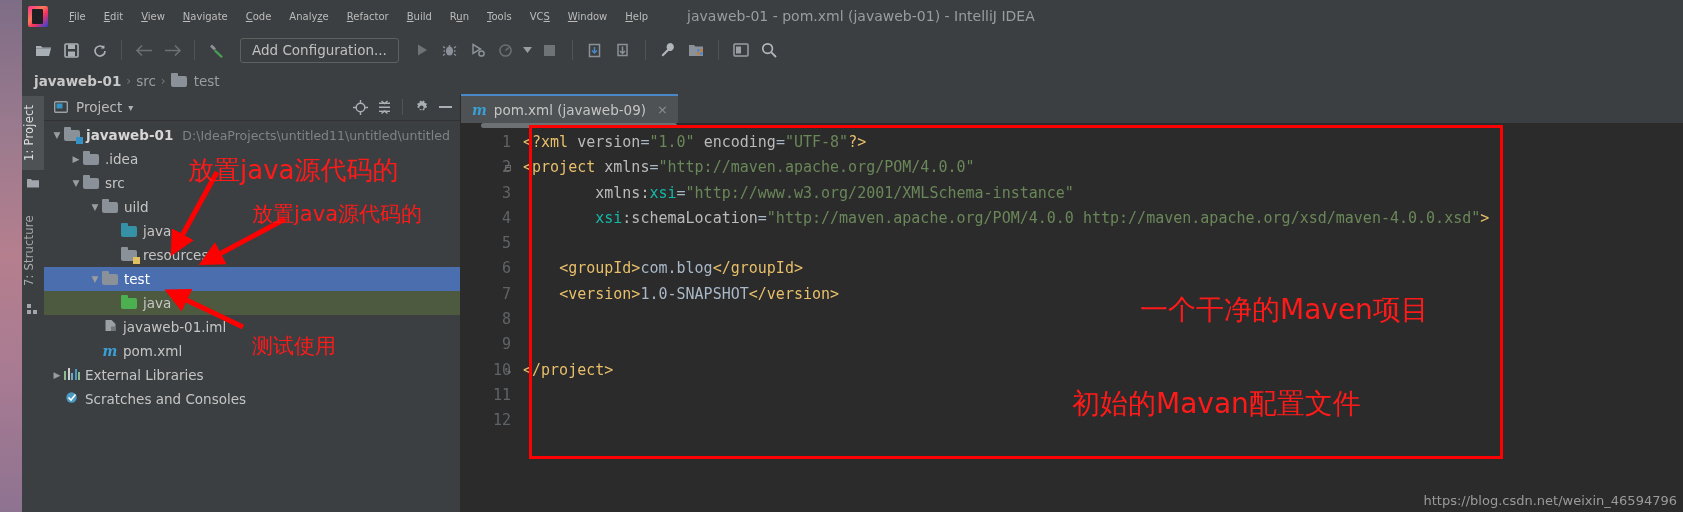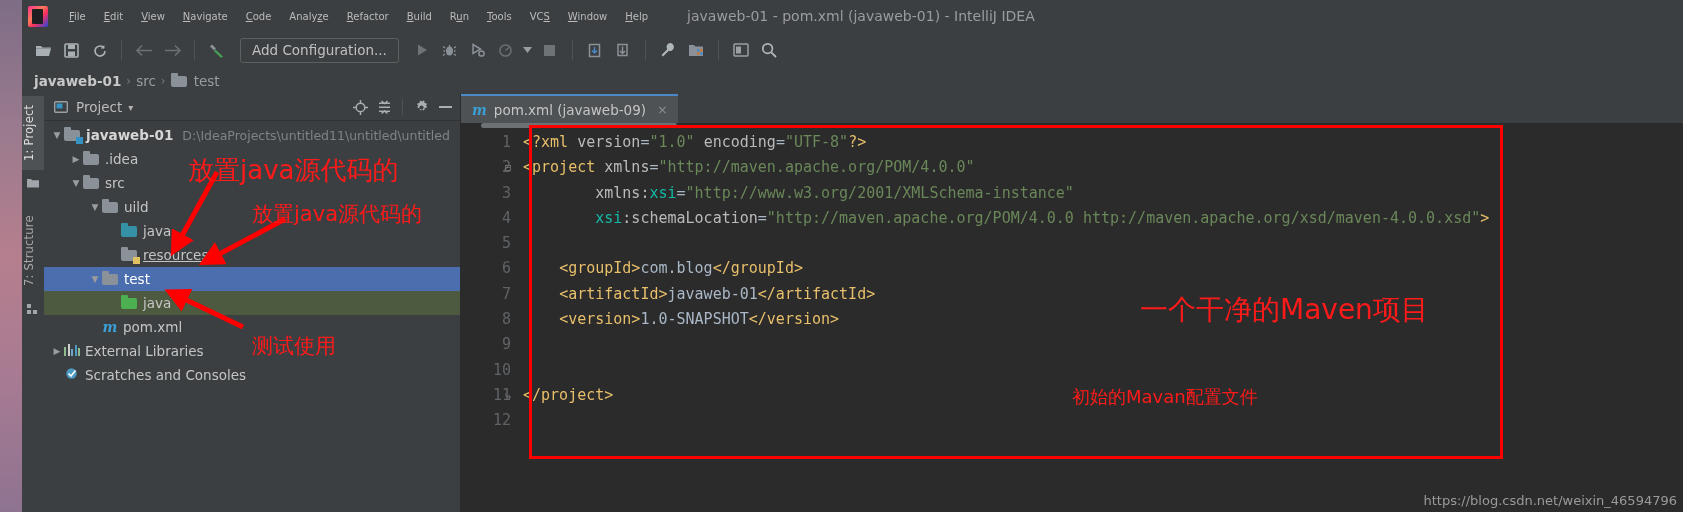--- a/index.html
+++ b/index.html
@@ -404,41 +404,49 @@
           </span>
           <span class="lbl">uild</span>
         </div>
         <div class="row" style="padding-left: 63px;">
           <span class="arrow"></span>
           <span class="fold teal">
             <i></i>
           </span>
           <span class="lbl">java</span>
         </div>
-        <div class="row" style="padding-left: 63px; text-decoration: underline;">
+        <div class="row" style="padding-left: 63px;">
           <span class="arrow"></span>
           <span class="fold">
             <i></i>
             <span class="badge res"></span>
           </span>
           <span class="lbl">resources</span>
         </div>
         <div class="row sel" style="padding-left: 44px;">
           <span class="arrow">▼</span>
           <span class="fold">
             <i></i>
           </span>
           <span class="lbl">test</span>
         </div>
         <div class="row sel2" style="padding-left: 63px;">
           <span class="arrow"></span>
           <span class="fold green">
             <i></i>
           </span>
           <span class="lbl">java</span>
+        </div>
+        <div class="row" style="padding-left: 44px;">
+          <span class="arrow"></span>
+          <span class="ficon"><svg width="13" height="13" viewBox="0 0 13 13">
+              <path d="M1.5 1h6l4 4v7h-10z" fill="#9aa0a4"></path>
+              <rect x="7" y="7.5" width="4.5" height="4.5" fill="#707679"></rect>
+            </svg></span>
+          <span class="lbl">javaweb-01.iml</span>
         </div>
         <div class="row" style="padding-left: 44px;">
           <span class="arrow"></span>
           <span class="ficon m-ico">m</span>
           <span class="lbl">pom.xml</span>
         </div>
         <div class="row" style="padding-left: 6px;">
           <span class="arrow">▶</span>
           <span class="ficon"><span class="bars">
               <b style="height:9px;background:#8fb98f"></b>
@@ -485,21 +493,20 @@
             <div>11</div>
             <div>12</div>
           </div>
         <div class="codelines" id="codelines">
             <div class="cl"><span class="tg">&lt;?xml </span><span class="at">version</span><span class="tx">=</span><span class="st">"1.0"</span><span class="tx"> </span><span class="at">encoding</span><span class="tx">=</span><span class="st">"UTF-8"</span><span class="tg">?&gt;</span></div>
             <div class="cl"><span class="fold-mark">⊟</span><span class="tg">&lt;project</span><span class="tx"> </span><span class="at">xmlns</span><span class="tx">=</span><span class="st">"http://maven.apache.org/POM/4.0.0"</span></div>
             <div class="cl"><span class="tx">        </span><span class="at">xmlns:</span><span class="ns">xsi</span><span class="tx">=</span><span class="st">"http://www.w3.org/2001/XMLSchema-instance"</span></div>
             <div class="cl"><span class="tx">        </span><span class="ns">xsi</span><span class="at">:schemaLocation</span><span class="tx">=</span><span class="st">"http://maven.apache.org/POM/4.0.0 http://maven.apache.org/xsd/maven-4.0.0.xsd"</span><span class="tg">&gt;</span></div>
             <div class="cl">&nbsp;</div>
             <div class="cl"><span class="tx">    </span><span class="tg">&lt;groupId&gt;</span><span class="tx">com.blog</span><span class="tg">&lt;/groupId&gt;</span></div>
-            <div class="cl"><span class="tx">    </span><span class="tg">&lt;artifactId&gt;</span><span class="tx">javaweb-01</span><span class="tg">&lt;/artifactId&gt;</span></div>
             <div class="cl"><span class="tx">    </span><span class="tg">&lt;version&gt;</span><span class="tx">1.0-SNAPSHOT</span><span class="tg">&lt;/version&gt;</span></div>
             <div class="cl">&nbsp;</div>
             <div class="cl">&nbsp;</div>
             <div class="cl"><span class="fold-mark">⤷</span><span class="tg">&lt;/project&gt;</span></div>
           </div>
       </div>
     </div>
   </div>
 
   <div class="redbox" style="left:529px;top:125px;width:974px;height:334px;"></div>
@@ -513,17 +520,17 @@
     <line x1="217" y1="172" x2="178" y2="243" stroke="#ff0000" stroke-width="5" marker-end="url(#ah)"></line>
     <line x1="285" y1="219" x2="212" y2="258" stroke="#ff0000" stroke-width="5" marker-end="url(#ah)"></line>
     <line x1="243" y1="327" x2="178" y2="296" stroke="#ff0000" stroke-width="5" marker-end="url(#ah)"></line>
   </svg>
 
   <div id="annotations">
       <div class="ann" style="left: 188px; top: 153px; font-size: 26px;">放置java源代码的</div>
       <div class="ann" style="left: 252px; top: 200px; font-size: 21px;">放置java源代码的</div>
       <div class="ann" style="left: 252px; top: 332px; font-size: 21px;">测试使用</div>
       <div class="ann" style="left: 1140px; top: 291px; font-size: 28px;">一个干净的Maven项目</div>
-      <div class="ann" style="left: 1072px; top: 385px; font-size: 18px;">初始的Mavan配置文件</div>
+      <div class="ann" style="left: 1072px; top: 385px; font-size: 28px;">初始的Mavan配置文件</div>
     </div>
 
   <div class="watermark">https://blog.csdn.net/weixin_46594796</div>
 </div>
 
 </body></html>

